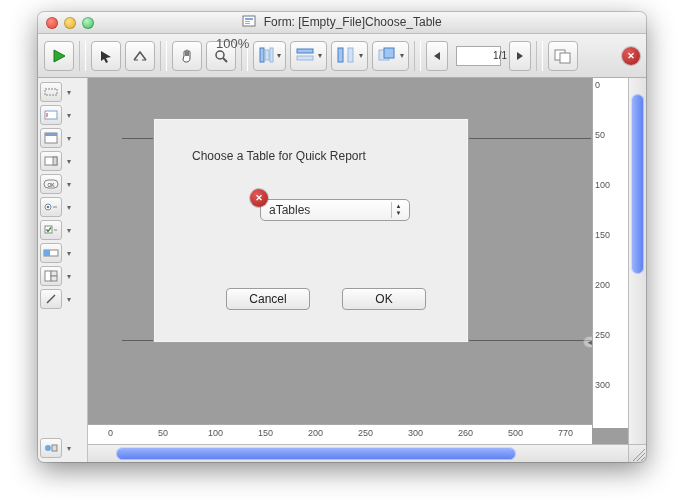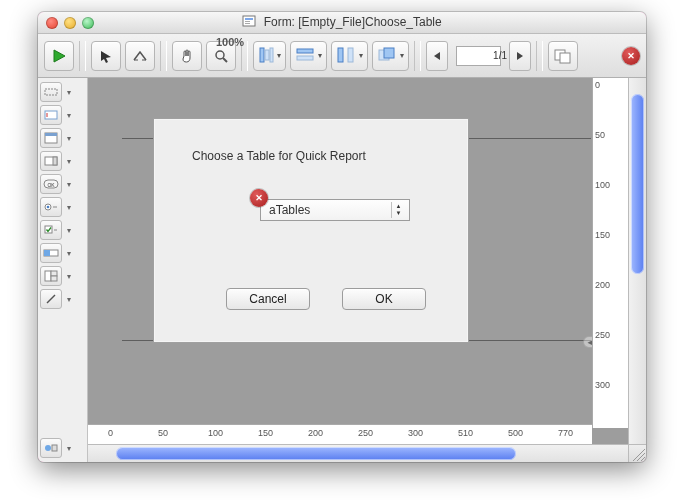--- a/index.html
+++ b/index.html
@@ -73,21 +73,21 @@
     border-radius: 4px;
     display: flex; align-items: center; justify-content: center;
     box-shadow: 0 1px 0 #fff inset;
   }
   .tsep {
     width: 7px; height: 30px;
     border-left: 1px solid #c2c2c2;
     border-right: 1px solid #fff;
     margin: 0 1px;
   }
-  .zoom-label { font-size: 11px; color: #555; position: absolute; top: 2px; left: 178px; font-weight: bold; }
+  .zoom-label { font-size: 13px; color: #555; position: absolute; top: 2px; left: 178px; }
   .seg {
     display:flex; align-items:center;
     background: linear-gradient(#fdfdfd,#e6e6e6);
     border:1px solid #b5b5b5; border-radius:4px;
     height:30px; padding: 0 4px; gap:2px;
   }
   .mini { width:22px; height:30px; display:flex; align-items:center; justify-content:center; border:1px solid #b5b5b5; border-radius:3px; background:linear-gradient(#fdfdfd,#e6e6e6);}
   .dd { font-size:8px; color:#555; margin-left:1px;}
   .page-field{
     width:40px; height:20px;
@@ -187,21 +187,21 @@
   }
   .dlg-text {
     position:absolute; left:36px; top:28px;
     color:#343434; font-size:12px;
   }
   .dlg-combo {
     position:absolute; left:104px; top:78px;
     width:150px; height:22px;
     background: linear-gradient(#fefefe,#f2f2f2);
     border:1px solid #9c9c9c;
-    border-radius:0;
+    border-radius:5px;
     display:flex; align-items:center;
     padding: 0 3px 0 8px;
     font-size:12px; color:#333;
     position:absolute;
   }
   .dlg-combo .arrows{
     position:absolute; right:4px; top:2px; bottom:2px; width:14px;
     display:flex; flex-direction:column; align-items:center; justify-content:center;
     font-size:6px; color:#333; line-height:7px;
     border-left:1px solid #c0c0c0;
@@ -482,21 +482,21 @@
         <span class="tick" style="top:302px">300</span>
       </div>
       <div class="hruler">
         <span class="tick" style="left:20px">0</span>
         <span class="tick" style="left:70px">50</span>
         <span class="tick" style="left:120px">100</span>
         <span class="tick" style="left:170px">150</span>
         <span class="tick" style="left:220px">200</span>
         <span class="tick" style="left:270px">250</span>
         <span class="tick" style="left:320px">300</span>
-        <span class="tick" style="left:370px">510</span>
+        <span class="tick" style="left:370px">260</span>
         <span class="tick" style="left:420px">500</span>
         <span class="tick" style="left:470px">770</span>
       </div>
 
       <div class="scroll-v">
           <div class="thumb"></div>
         </div>
       <div class="scroll-h">
           <div class="thumb"></div>
         </div>

